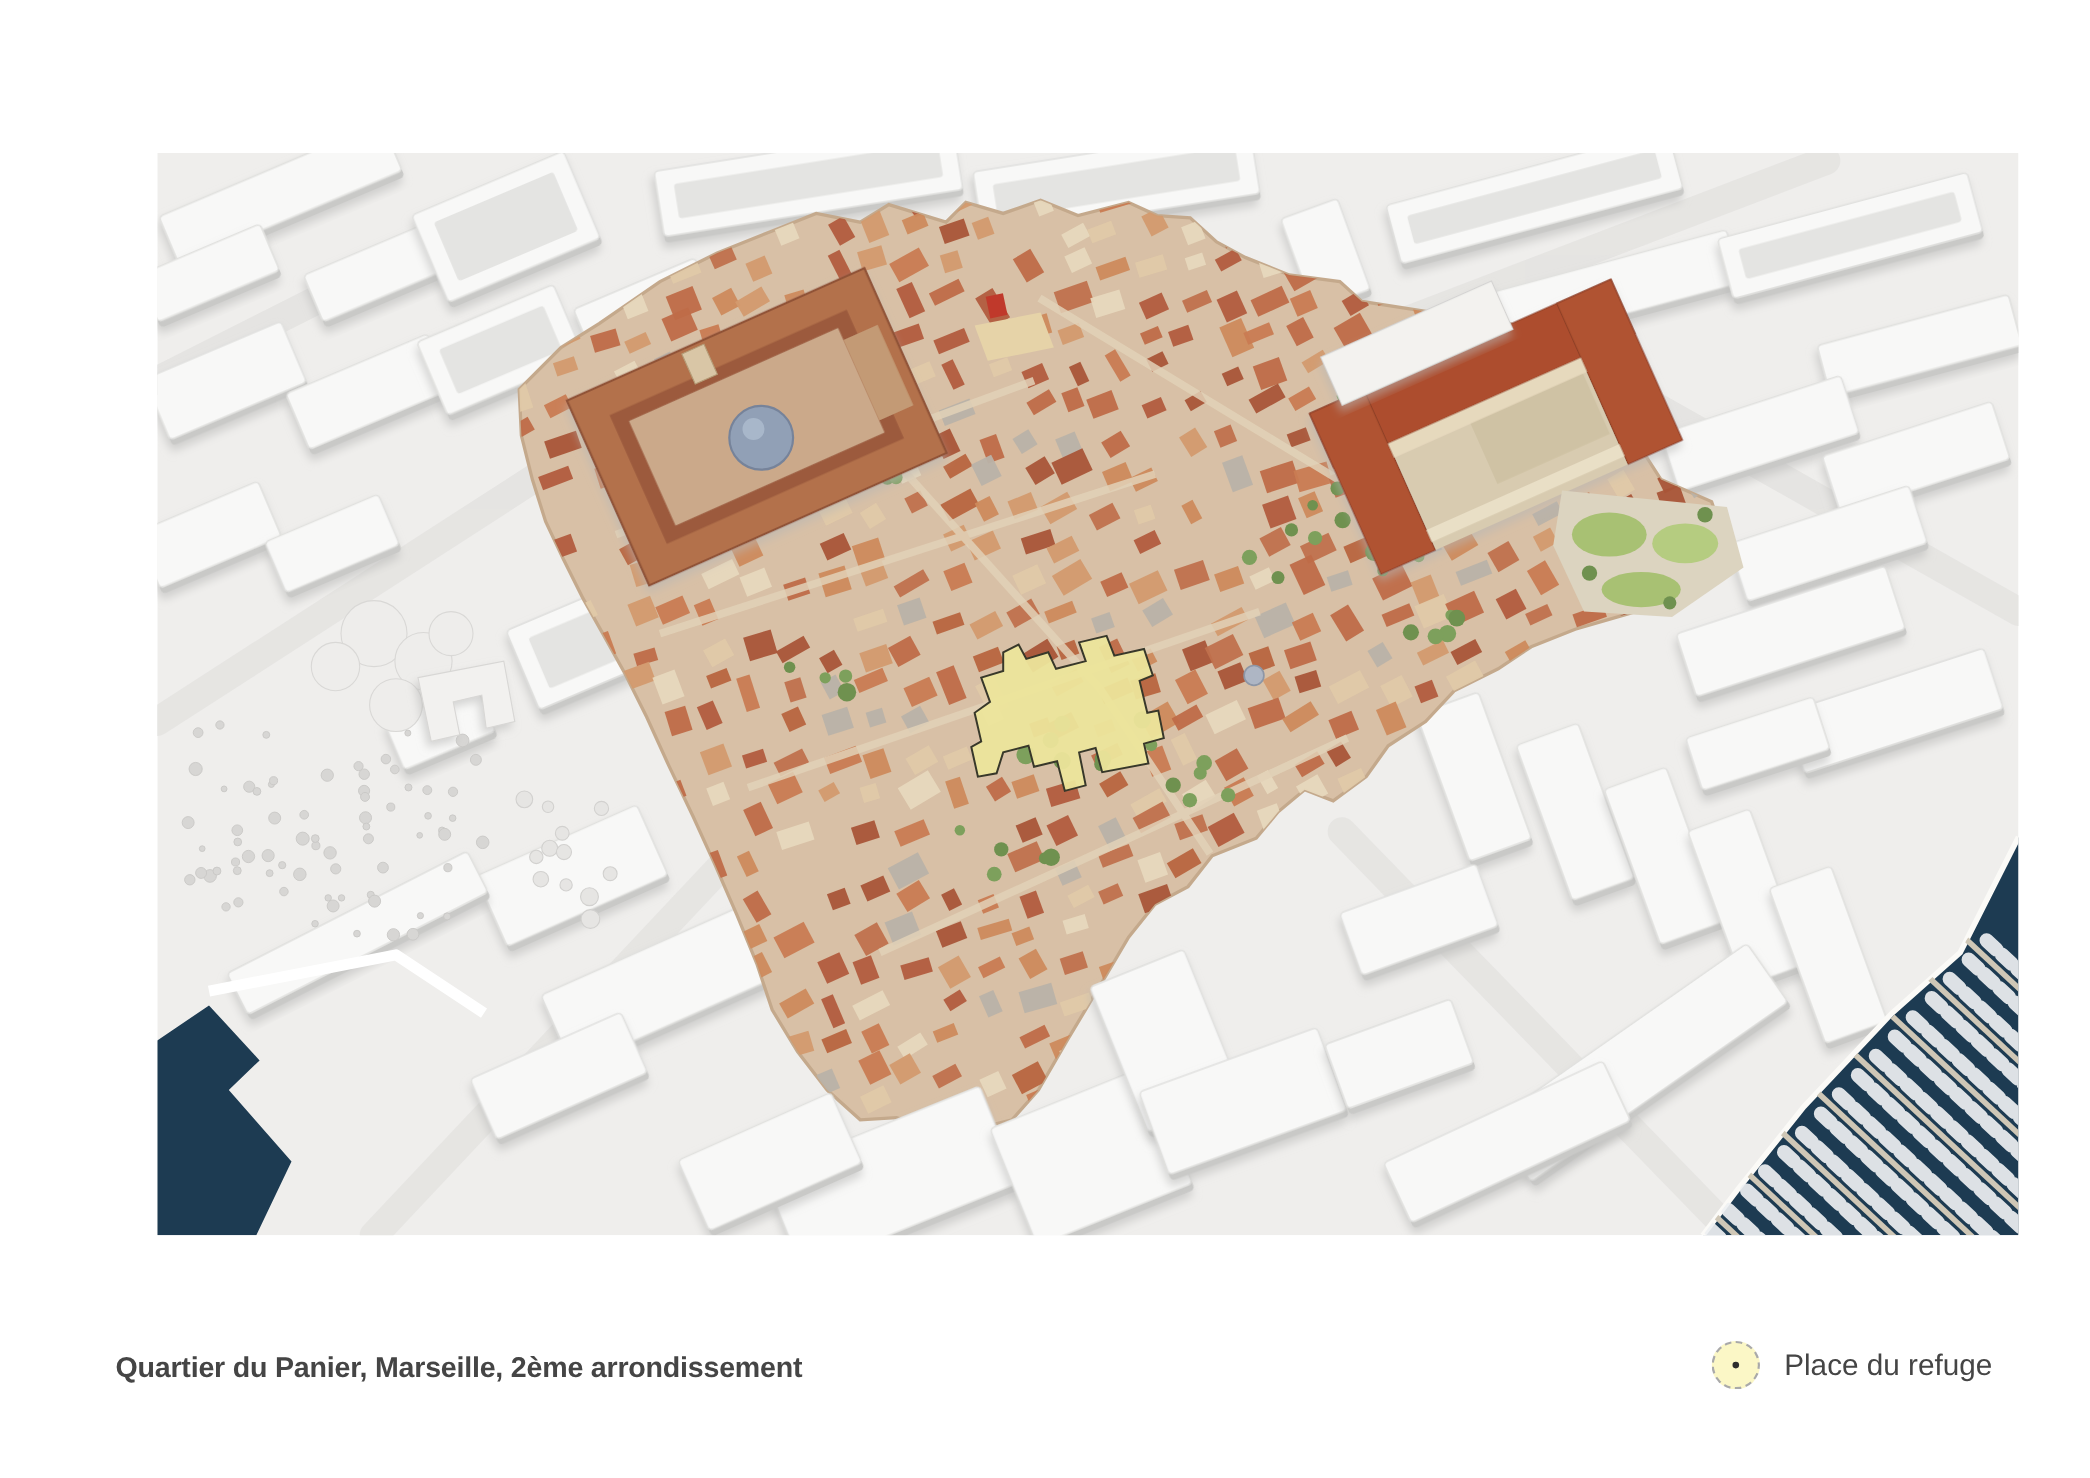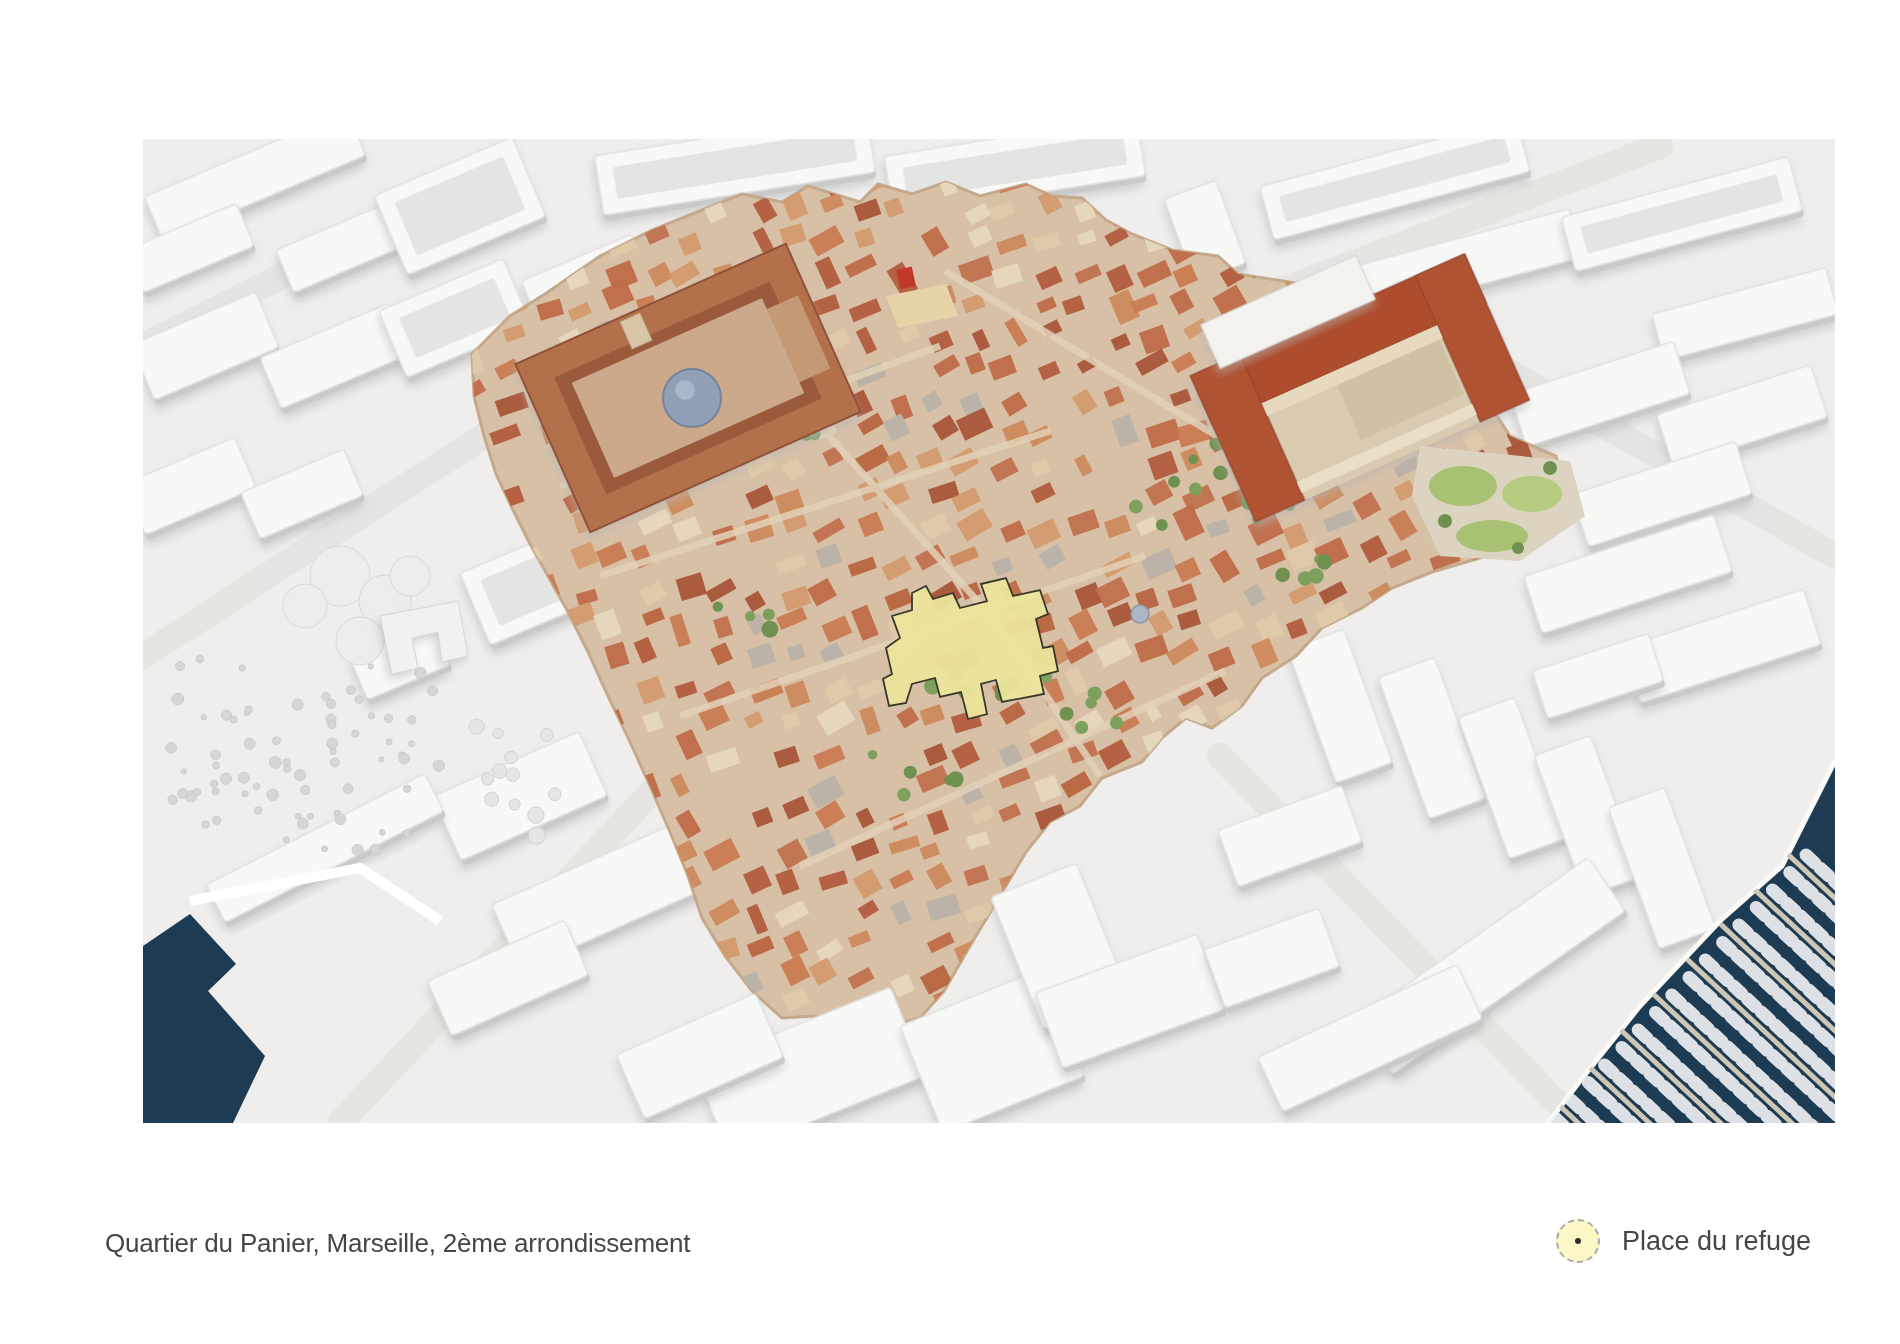--- a/index.html
+++ b/index.html
@@ -1,21 +1,21 @@
 <!DOCTYPE html>
 <html style="--page-bg: #ffffff; --ground: #efeeec; --street: #e4e3e1; --clay-top: #f8f8f7; --clay-wall: #c9c9c7; --clay-court: #e4e4e2; --district-ground: #d8c0a6; --district-street: #e2d2b8; --roof-primary: #bf6b48; --lawn: #a8c173; --tree: #6f914f; --water: #1d3b52; --pier: #cfc7b6; --boat: #eef0f2; --highlight-fill: #ece59b; --highlight-stroke: #38382a; --legend-swatch-fill: #fbf7c6; --legend-swatch-border: #a9a9a9; --text: #454545;"><head>
 <meta charset="utf-8">
 <style>
   html,body{margin:0;padding:0;background:var(--page-bg,#fff);}
   body{width:1900px;height:1344px;position:relative;overflow:hidden;
        font-family:"Liberation Sans",sans-serif;color:var(--text,#454545);}
   .map-frame{position:absolute;left:103px;top:123px;width:1692px;height:984px;}
   .map-frame svg{display:block;width:100%;height:100%;}
   .caption{position:absolute;left:105px;top:1220px;height:46px;line-height:46px;
-           font-size:26px;font-weight:400;letter-spacing:-0.2px;color:var(--text,#454545);}
+           font-size:26px;font-weight:700;letter-spacing:-0.2px;color:var(--text,#454545);}
   .legend{position:absolute;left:1556px;top:1219px;display:flex;align-items:flex-start;gap:22px;}
   .legend-swatch{width:44px;height:44px;border-radius:50%;box-sizing:border-box;
            background:var(--legend-swatch-fill,#fbf7c6);
            border:2px dashed var(--legend-swatch-border,#a9a9a9);position:relative;flex:0 0 auto;}
   .legend-swatch .dot{position:absolute;left:50%;top:50%;width:6px;height:6px;border-radius:50%;
            background:#2d2d2d;transform:translate(-50%,-50%);}
   .legend-label{font-size:27px;line-height:44px;color:var(--text,#454545);}
 </style>
 </head>
 <body>

